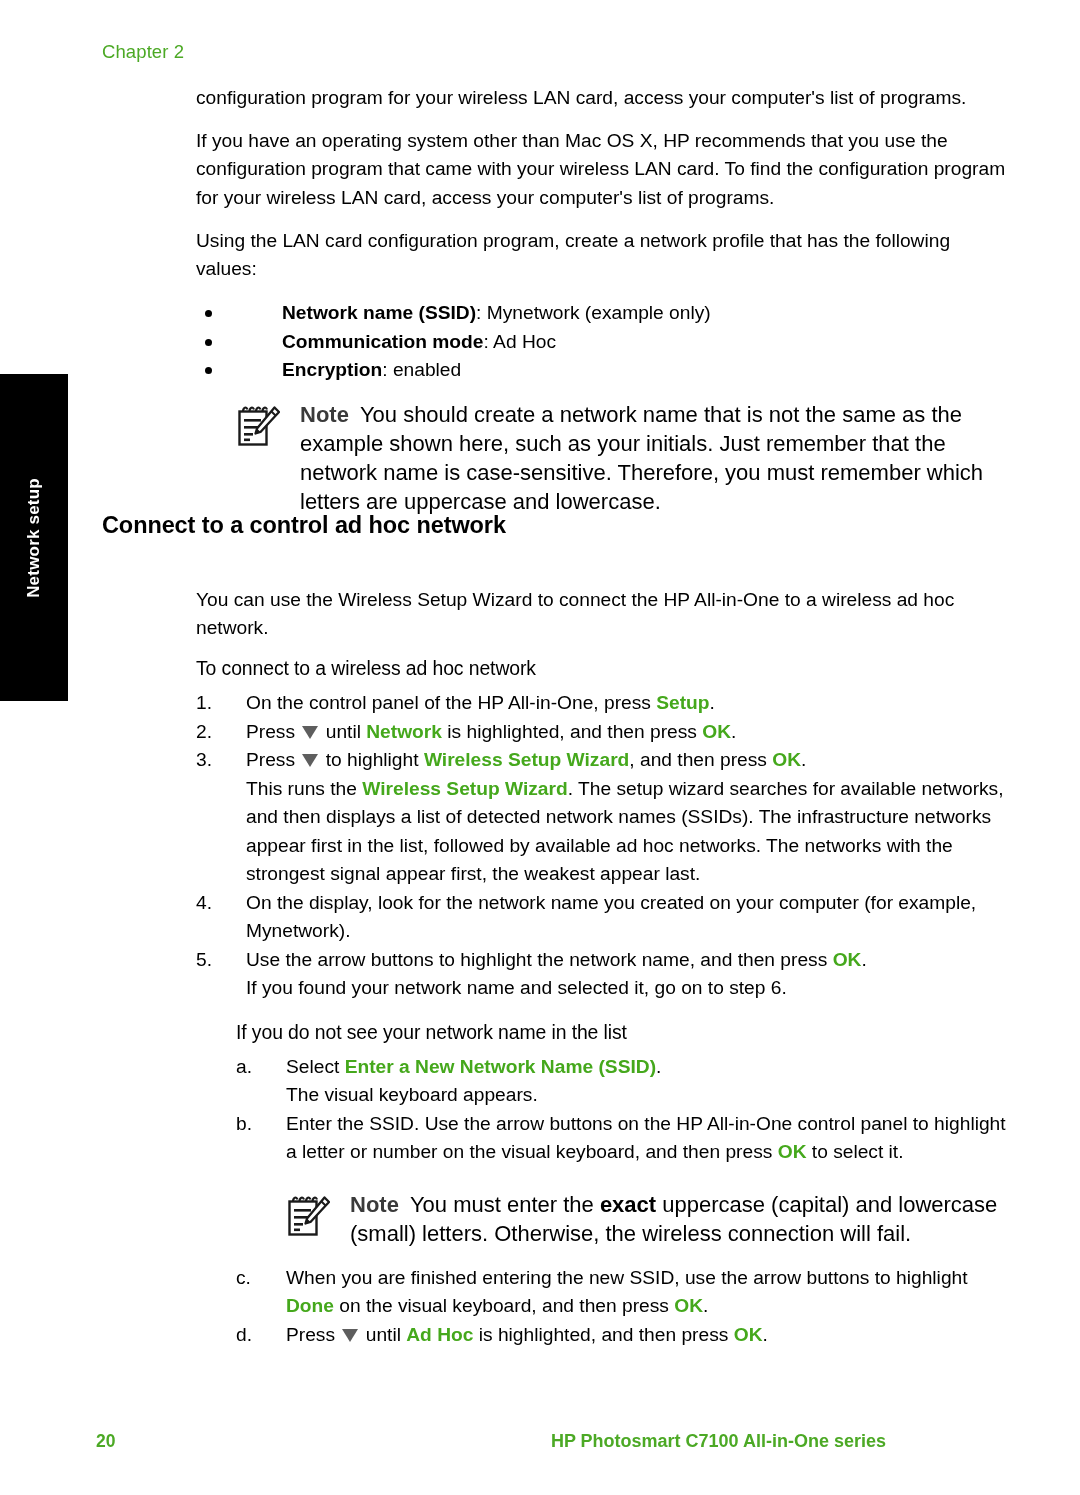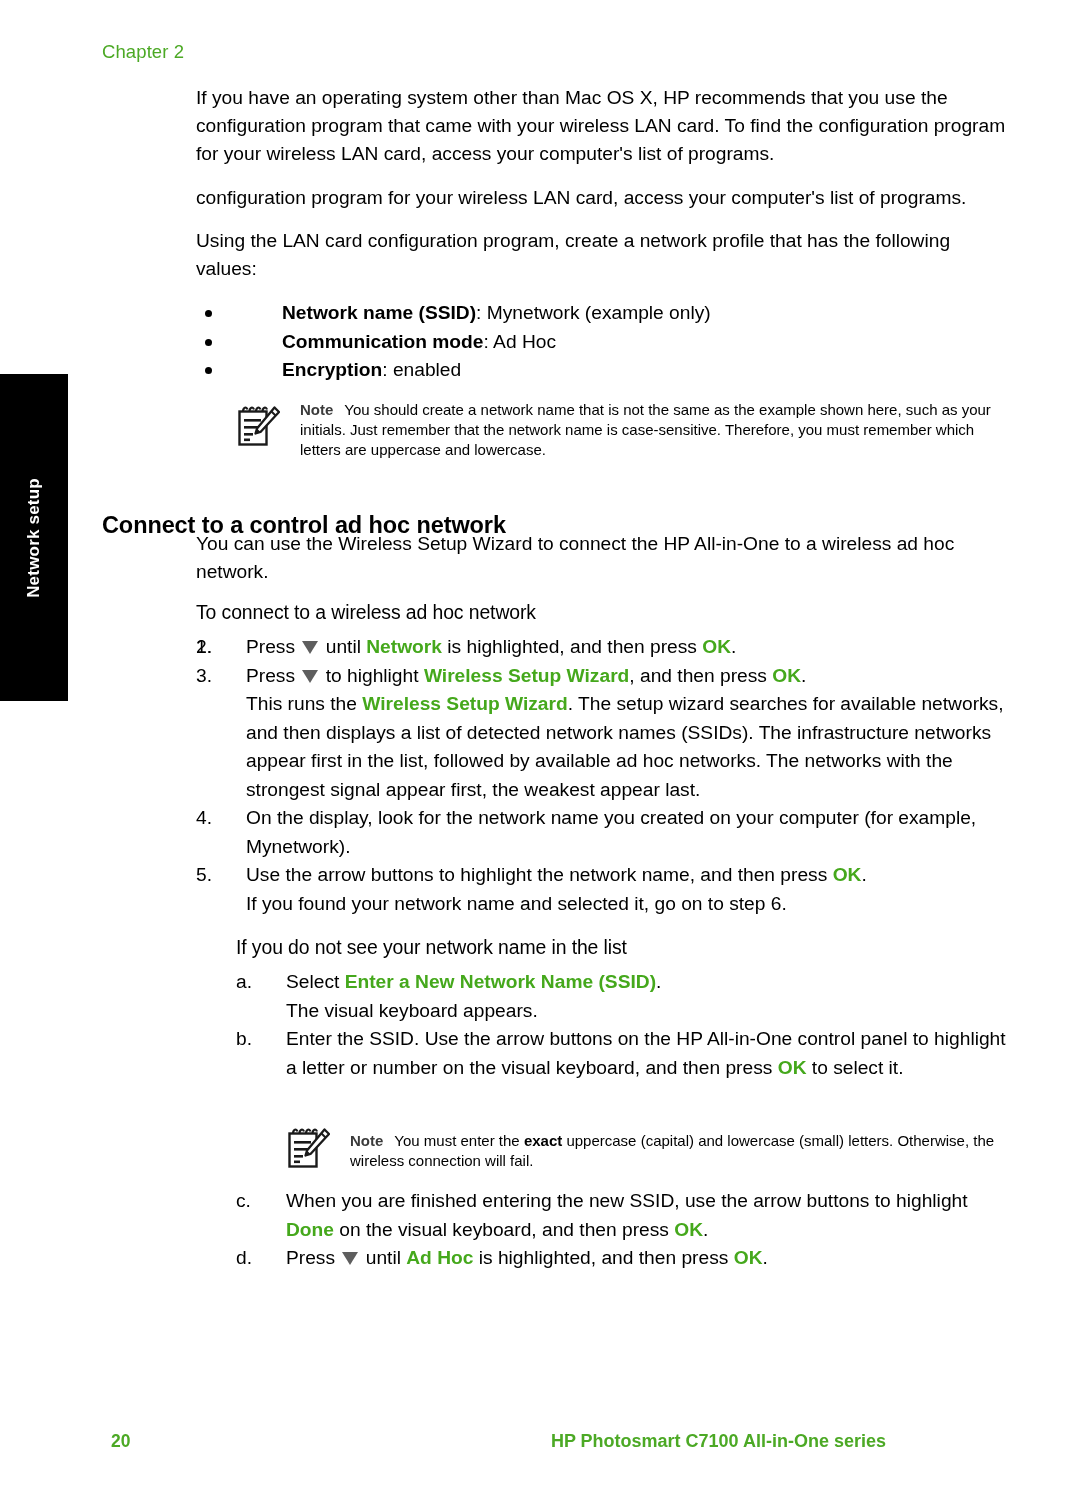--- a/index.html
+++ b/index.html
@@ -103,22 +103,22 @@
   }
   .note-icon {
     flex: 0 0 auto;
     width: 44px;
     height: 46px;
     margin-top: 4px;
     margin-right: 20px;
   }
   .note-body {
     flex: 1 1 auto;
-    font-size: 15px;
-    line-height: 20px;
+    font-size: 22px;
+    line-height: 29px;
     padding-top: 1px;
   }
   .note-label {
     font-weight: bold;
     color: #3a3a3a;
     margin-right: 11px;
   }
 
   
   .section-heading {
@@ -180,21 +180,21 @@
     border-left: 8.5px solid transparent;
     border-right: 8.5px solid transparent;
     border-top: 13px solid #5e5e5e;
     vertical-align: -1px;
     margin: 0 2px;
   }
 
   
   .footer-page-num {
     position: absolute;
-    left: 111px;
+    left: 96px;
     top: 1431px;
     font-size: 17.5px;
     font-weight: bold;
     color: #4CA925;
   }
   .footer-title {
     position: absolute;
     right: 66px;
     top: 1431px;
     font-size: 18px;
@@ -211,22 +211,22 @@
   <div class="chapter-header">Chapter 2</div>
 
   <div class="side-tab">
     <div class="side-tab-label">Network setup</div>
   </div>
 
   <div class="section-heading">Connect to a control ad hoc network</div>
 
   <div class="content">
 
+    <p class="body">configuration program for your wireless LAN card, access your computer's list of programs.</p>
     <p class="body">If you have an operating system other than Mac OS X, HP recommends that you use the configuration program that came with your wireless LAN card. To find the configuration program for your wireless LAN card, access your computer's list of programs.</p>
-    <p class="body">configuration program for your wireless LAN card, access your computer's list of programs.</p>
     <p class="body tight">Using the LAN card configuration program, create a network profile that has the following values:</p>
 
     <ul class="bullets" id="bullets">
         <li><span class="dot"></span><span class="b">Network name (SSID)</span><span>: Mynetwork (example only)</span></li>
         <li><span class="dot"></span><span class="b">Communication mode</span><span>: Ad Hoc</span></li>
         <li><span class="dot"></span><span class="b">Encryption</span><span>: enabled</span></li>
       </ul>
 
     <div class="note">
       <div class="note-icon">
@@ -260,35 +260,35 @@
       </div>
     </div>
 
     <div style="height:62px"></div>
 
     <p class="body">You can use the Wireless Setup Wizard to connect the HP All-in-One to a wireless ad hoc network.</p>
 
     <div class="subheading">To connect to a wireless ad hoc network</div>
 
     <ol class="steps" id="steps">
-        <li><span class="marker">1.</span></li>
+        <li><span class="marker">1.</span><span><span>On the control panel of the HP All-in-One, press </span><span class="ui">Setup</span><span>.</span></span></li>
         <li><span class="marker">2.</span><span><span>Press </span><span class="arrow-down"></span><span> until </span><span class="ui">Network</span><span> is highlighted, and then press </span><span class="ui">OK</span><span>.</span></span></li>
         <li><span class="marker">3.</span><span><span>Press </span><span class="arrow-down"></span><span> to highlight </span><span class="ui">Wireless Setup Wizard</span><span>, and then press </span><span class="ui">OK</span><span>.</span></span><span class="step-extra"><span>This runs the </span><span class="ui">Wireless Setup Wizard</span><span>. The setup wizard searches for available networks, and then displays a list of detected network names (SSIDs). The infrastructure networks appear first in the list, followed by available ad hoc networks. The networks with the strongest signal appear first, the weakest appear last.</span></span></li>
         <li><span class="marker">4.</span><span><span>On the display, look for the network name you created on your computer (for example, Mynetwork).</span></span></li>
         <li><span class="marker">5.</span><span><span>Use the arrow buttons to highlight the network name, and then press </span><span class="ui">OK</span><span>.</span></span><span class="step-extra"><span>If you found your network name and selected it, go on to step 6.</span></span></li>
       </ol>
 
     <div class="substeps-wrap">
       <div class="subheading">If you do not see your network name in the list</div>
       <ol class="substeps" id="substeps1">
           <li><span class="marker">a.</span><span><span>Select </span><span class="ui">Enter a New Network Name (SSID)</span><span>.</span></span><span class="step-extra"><span>The visual keyboard appears.</span></span></li>
           <li><span class="marker">b.</span><span><span>Enter the SSID. Use the arrow buttons on the HP All-in-One control panel to highlight a letter or number on the visual keyboard, and then press </span><span class="ui">OK</span><span> to select it.</span></span></li>
         </ol>
 
-      <div class="note" style="padding-left:50px;margin-top:39px;margin-bottom:16px;align-items:flex-end;">
+      <div class="note" style="padding-left:50px;margin-top:22px;margin-bottom:16px;">
         <div class="note-icon">
           <svg viewBox="0 0 44 46" width="44" height="46" aria-hidden="true">
             <g fill="none" stroke="#1a1a1a" stroke-width="2.1">
               <path d="M7 8.5 C7 4.5 10.5 3 11.5 6.5"></path>
               <path d="M13.5 8.5 C13.5 4.5 17 3 18 6.5"></path>
               <path d="M20 8.5 C20 4.5 23.5 3 24.5 6.5"></path>
               <path d="M26.5 8.5 C26.5 4.5 30 3 31 6.5"></path>
             </g>
             <rect x="3.5" y="8.5" width="27" height="33" fill="#ffffff" stroke="#1a1a1a" stroke-width="2.4"></rect>
             <g fill="#1a1a1a">

